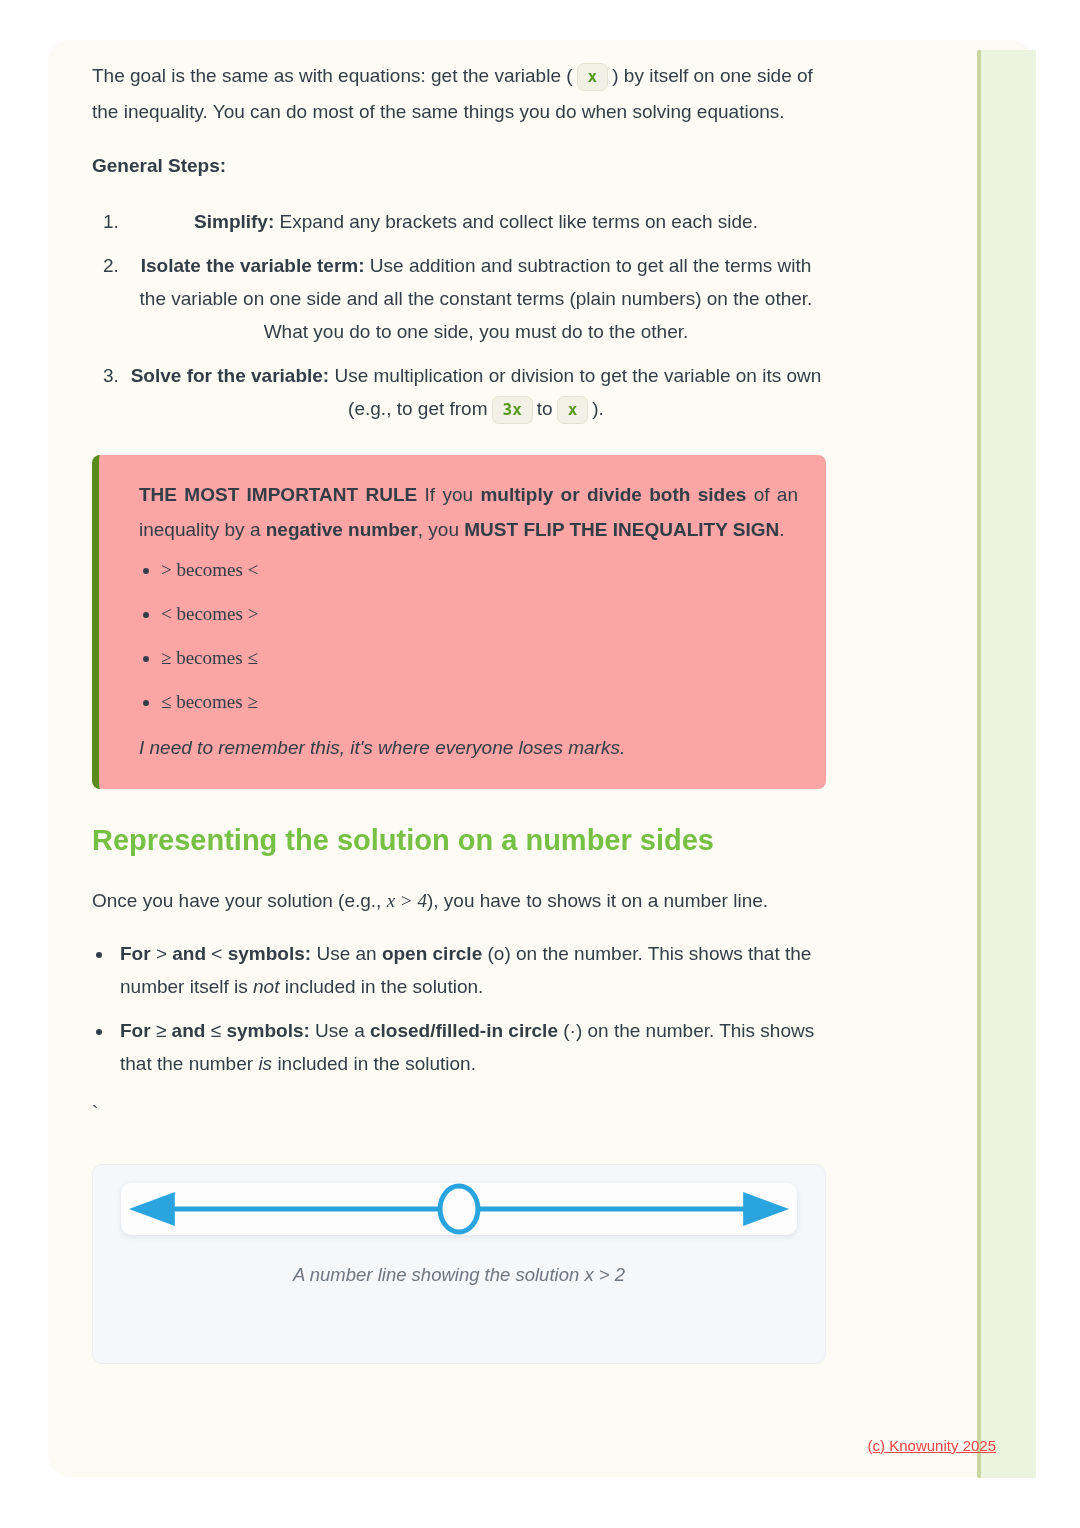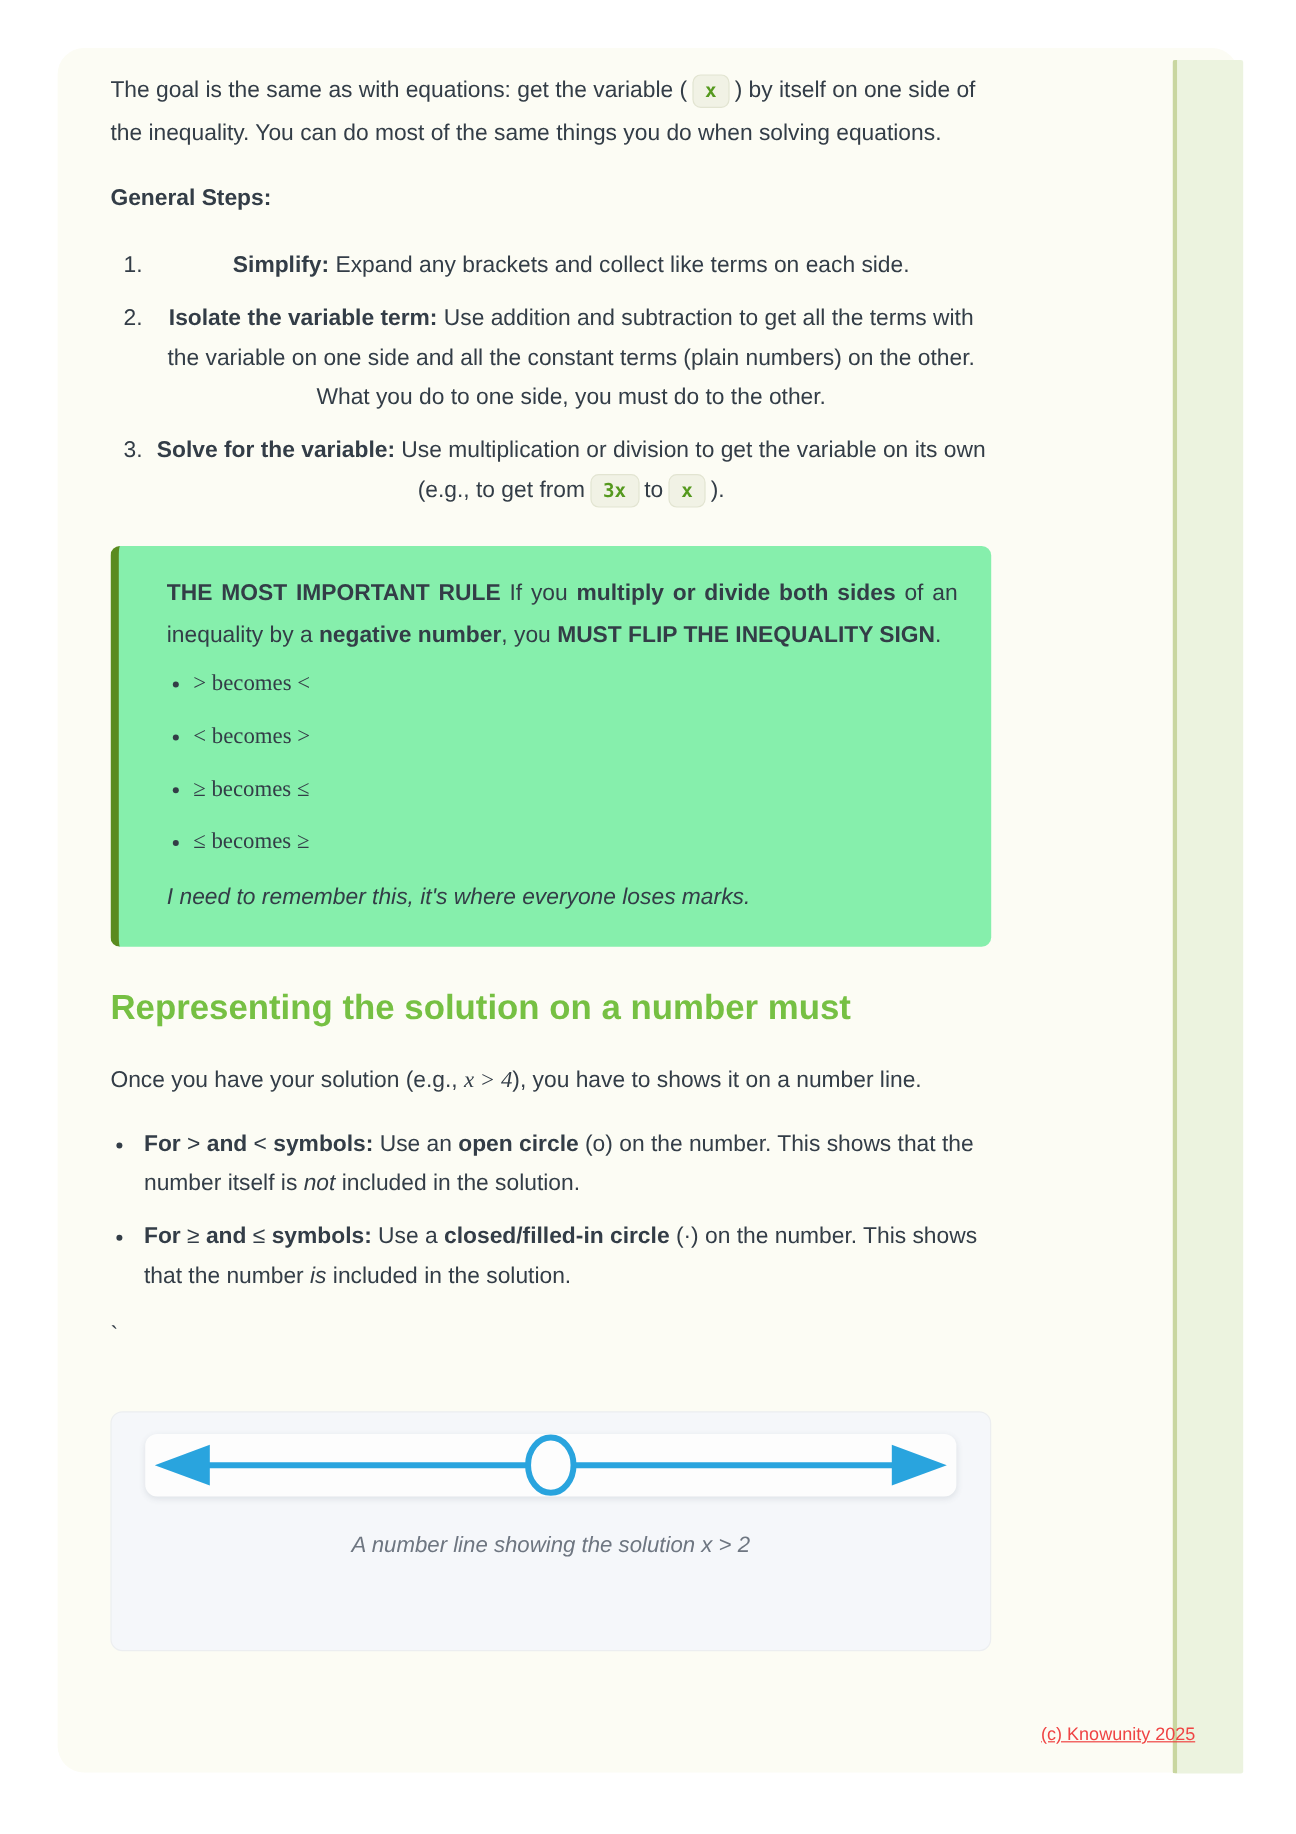--- a/index.html
+++ b/index.html
@@ -29,38 +29,38 @@
   .seg-b{font-weight:bold;}
   .seg-i{font-style:italic;}
   .seg-math{font-family:"Liberation Serif", serif;font-style:italic;}
   .seg-chip{
     display:inline-block;background:#f1f2e5;border:1px solid #e2e4d1;
     border-radius:7px;padding:0 10px;margin:0 4px;
     font-family:"DejaVu Sans Mono", monospace;font-weight:bold;
     color:#55991e;font-size:16px;line-height:26px;vertical-align:baseline;
   }
   .callout{
-    margin-top:30px;background:#86efac;border-left:7px solid #5a8b1f;
+    margin-top:30px;background:#fca5a5;border-left:7px solid #5a8b1f;
     border-radius:8px;padding:22px 28px 26px 40px;min-height:315px;
     box-sizing:border-box;
   }
   .callout-title{text-align:justify;line-height:35px;font-size:19px;}
   ul.rules{list-style:disc;margin:10px 0 0 0;padding:0 0 0 22px;line-height:25px;font-family:Liberation Serif, serif;}
   ul.rules li{margin-bottom:19px;}
   .callout-note{font-style:italic;margin-top:14px;line-height:30px;}
   h2.section-heading{
     margin:34px 0 0 0;font-size:29px;line-height:34px;font-weight:bold;
     color:#76c043;
   }
   .section-intro{margin-top:26px;}
   ul.circle-bullets{list-style:disc;margin:18px 0 0 0;padding:0 0 0 22px;line-height:33px;}
   ul.circle-bullets li{margin-bottom:11px;padding-left:6px;}
   .stray{margin-top:18px;line-height:30px;}
   .figure-card{
-    margin-top:48px;background:#f5f7fa;border:1px solid #eceef0;
+    margin-top:36px;background:#f5f7fa;border:1px solid #eceef0;
     border-radius:10px;height:200px;box-sizing:border-box;
     padding:18px 28px 0 28px;
   }
   .numberline-strip{
     background:#fdfdfd;border-radius:10px;height:52px;
     box-shadow:0 2px 5px rgba(60,70,90,0.12);
   }
   .numberline-strip svg{display:block;width:100%;height:52px;}
   .figure-caption{
     margin-top:28px;text-align:center;font-style:italic;
@@ -92,21 +92,21 @@
     <p class="callout-title"><span class="seg-b">THE MOST IMPORTANT RULE</span><span class="seg-plain"> If you </span><span class="seg-b">multiply or divide both sides</span><span class="seg-plain"> of an inequality by a </span><span class="seg-b">negative number</span><span class="seg-plain">, you </span><span class="seg-b">MUST FLIP THE INEQUALITY SIGN</span><span class="seg-plain">.</span></p>
     <ul class="rules">
       <li>&gt; becomes &lt;</li>
       <li>&lt; becomes &gt;</li>
       <li>≥ becomes ≤</li>
       <li>≤ becomes ≥</li>
     </ul>
     <p class="callout-note">I need to remember this, it's where everyone loses marks.</p>
   </div>
 
-  <h2 class="section-heading">Representing the solution on a number must</h2>
+  <h2 class="section-heading">Representing the solution on a number sides</h2>
 
   <p class="section-intro"><span class="seg-plain">Once you have your solution (e.g., </span><span class="seg-math">x &gt; 4</span><span class="seg-plain">), you have to shows it on a number line.</span></p>
 
   <ul class="circle-bullets">
     <li><span class="seg-b">For</span><span class="seg-plain"> &gt; </span><span class="seg-b">and</span><span class="seg-plain"> &lt; </span><span class="seg-b">symbols:</span><span class="seg-plain"> Use an </span><span class="seg-b">open circle</span><span class="seg-plain"> (o) on the number. This shows that the number itself is </span><span class="seg-i">not</span><span class="seg-plain"> included in the solution.</span></li>
     <li><span class="seg-b">For</span><span class="seg-plain"> ≥ </span><span class="seg-b">and</span><span class="seg-plain"> ≤ </span><span class="seg-b">symbols:</span><span class="seg-plain"> Use a </span><span class="seg-b">closed/filled-in circle</span><span class="seg-plain"> (·) on the number. This shows that the number </span><span class="seg-i">is</span><span class="seg-plain"> included in the solution.</span></li>
   </ul>
 
   <p class="stray">`</p>
 

